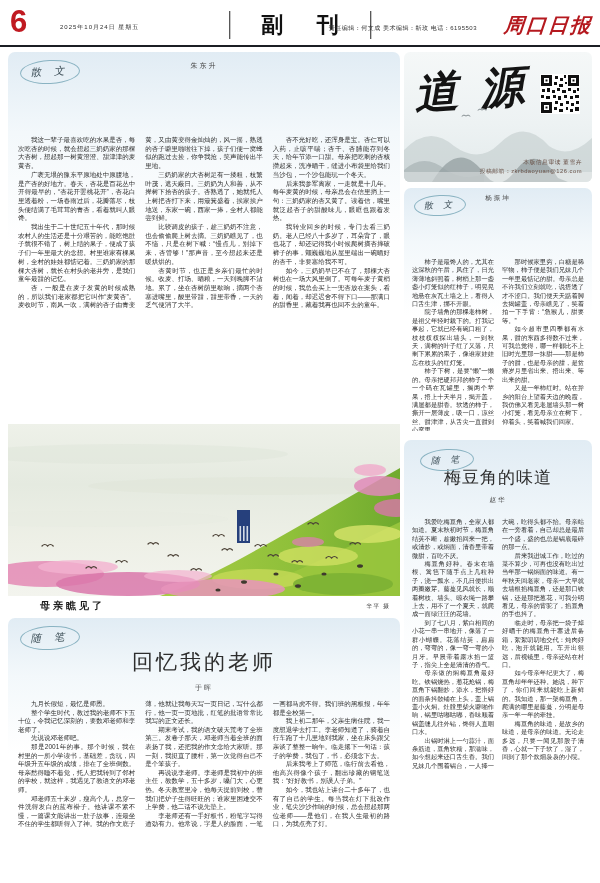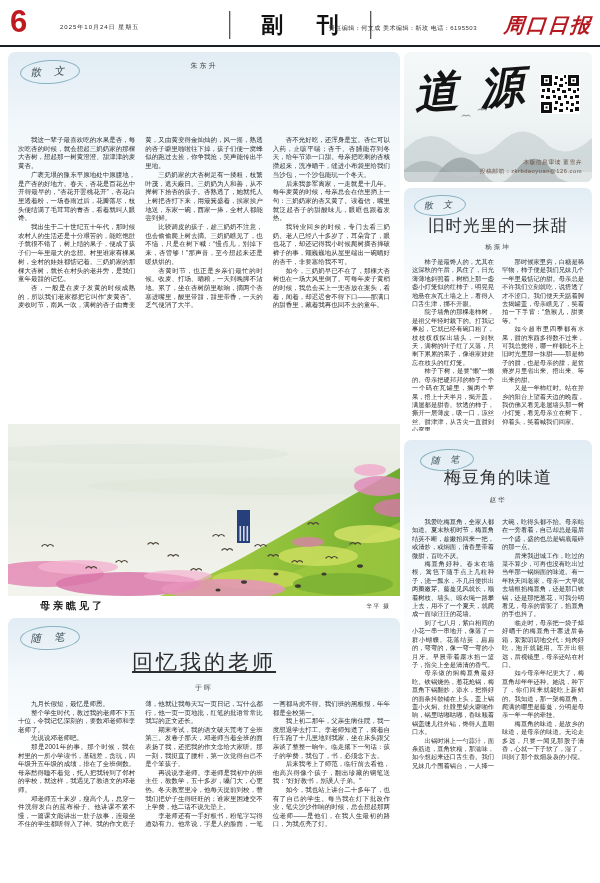--- a/index.html
+++ b/index.html
@@ -184,21 +184,21 @@
       </g>
     </svg>
     <figcaption class="photo-row">
       <span class="photo-caption">母亲瞧见了</span>
       <span class="photo-credit">辛平 摄</span>
     </figcaption>
   </figure>
 
   <section class="art art3">
     <div class="label-oval">随 笔</div>
-    <h2 class="art-title" style="margin:0;font-weight:400;text-decoration:underline;">回忆我的老师</h2>
+    <h2 class="art-title" style="margin:0;font-weight:400;">回忆我的老师</h2>
     <div class="art-author">于晖</div>
     <div class="art-body">
         <p>九月长假短，最忆是师恩。</p>
         <p>整个学生时代，教过我的老师不下五十位，令我记忆深刻的，要数邓老师和李老师了。</p>
         <p>先说说邓老师吧。</p>
         <p>那是2001年的事。那个时候，我在村里的一所小学读书，基础差，贪玩，四年级升五年级的成绩，排在了全班倒数。母亲愁得睡不着觉，托人把我转到了邻村的学校，就这样，我遇见了教语文的邓老师。</p>
         <p>邓老师五十来岁，瘦高个儿，总穿一件洗得发白的蓝布褂子。他讲课不紧不慢，一篇课文能讲出一肚子故事，连最坐不住的学生都听得入了神。我的作文底子薄，他就让我每天写一页日记，写什么都行，他一页一页地批，红笔的批语常常比我写的正文还长。</p>
         <p>期末考试，我的语文破天荒考了全班第三。发卷子那天，邓老师当着全班的面表扬了我，还把我的作文念给大家听。那一刻，我挺直了腰杆，第一次觉得自己不是个笨孩子。</p>
         <p>再说说李老师。李老师是我初中的班主任，教数学，五十多岁，嗓门大，心更热。冬天教室里冷，他每天提前到校，替我们把炉子生得旺旺的；谁家里困难交不上学费，他二话不说先垫上。</p>
         <p>李老师还有一手好板书，粉笔字写得遒劲有力。他常说，字是人的脸面，一笔一画都马虎不得。我们班的黑板报，年年都是全校第一。</p>
@@ -266,21 +266,20 @@
       </g>
     </svg>
     <div class="banner-texts">
       <div>本版信息审读 董雪卉</div>
       <div>投稿邮箱：zkrbdaoyuan@126.com</div>
     </div>
   </div>
 
   <section class="art art2">
     <div class="label-oval">散 文</div>
-    <h2 class="art-title" style="margin:0;font-weight:400;">旧时光里的一抹甜</h2>
     <div class="art-author">杨振坤</div>
     <div class="art-body">
         <p>柿子是最馋人的，尤其在这深秋的午后，风住了，日光薄薄地斜照着，树梢上那一盏盏小灯笼似的红柿子，明晃晃地悬在灰瓦土墙之上，看得人口舌生津，挪不开眼。</p>
         <p>院子墙角的那棵老柿树，是祖父年轻时栽下的。打我记事起，它就已经有碗口粗了，枝枝杈杈探出墙头，一到秋天，满树的叶子红了又落，只剩下累累的果子，像谁家娃娃忘在枝头的红灯笼。</p>
         <p>柿子下树，是要“懒”一懒的。母亲把硬邦邦的柿子一个一个码在瓦罐里，搁两个苹果，捂上十天半月，揭开盖，满屋都是甜香。软透的柿子，撕开一层薄皮，吸一口，凉丝丝、甜津津，从舌尖一直甜到心窝里。</p>
         <p>那时候家里穷，白糖是稀罕物，柿子便是我们兄妹几个一年里最惦记的甜。母亲总是不许我们立刻就吃，说捂透了才不涩口。我们便天天踮着脚去揭罐盖，母亲瞧见了，笑着拍一下手背：“急猴儿，甜要等。”</p>
         <p>如今超市里四季都有水果，甜的东西多得数不过来，可我总觉得，哪一样都比不上旧时光里那一抹甜——那是柿子的甜，也是母亲的甜，是贫瘠岁月里省出来、捂出来、等出来的甜。</p>
         <p>又是一年柿红时。站在异乡的阳台上望着天边的晚霞，我仿佛又看见老屋墙头那一树小灯笼，看见母亲立在树下，仰着头，笑着喊我们回家。</p>
       </div>
   </section>

